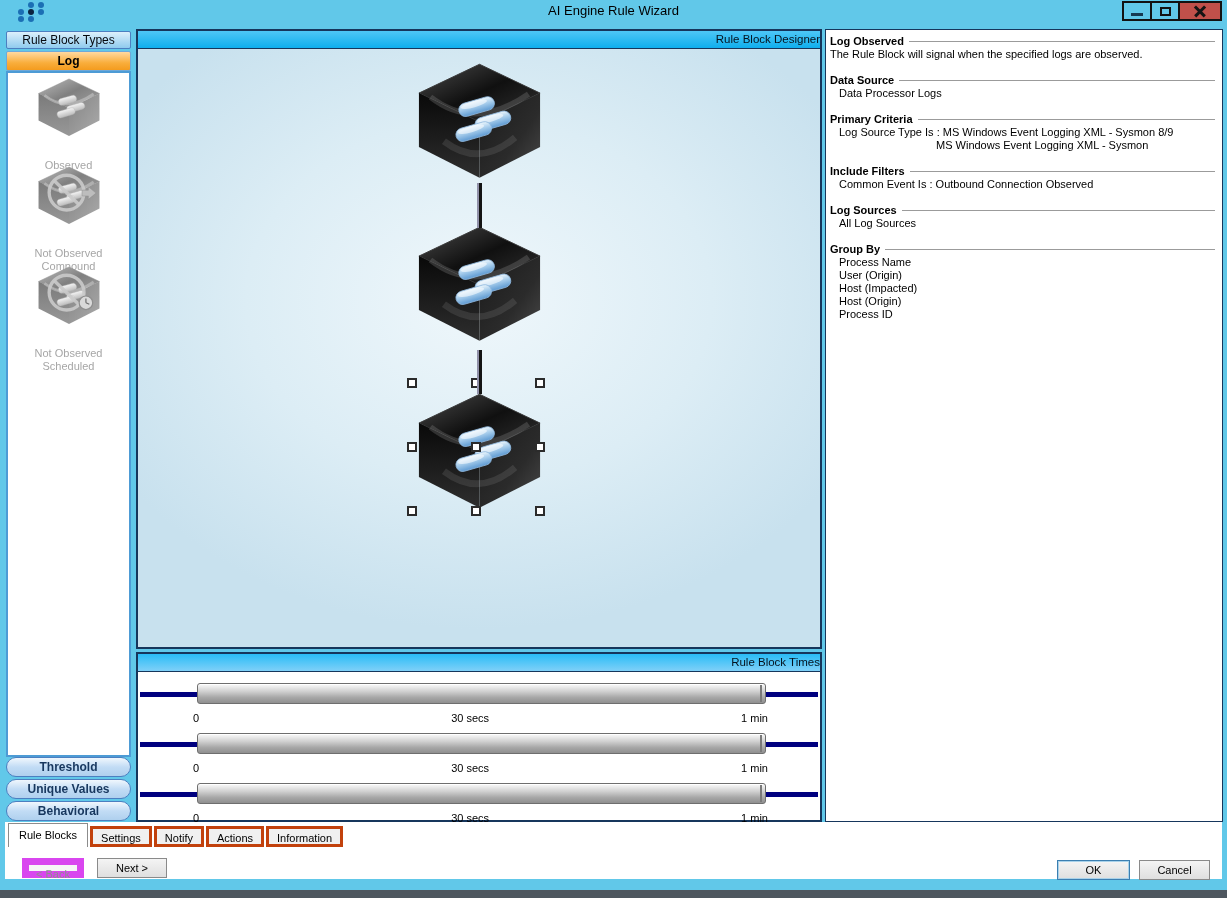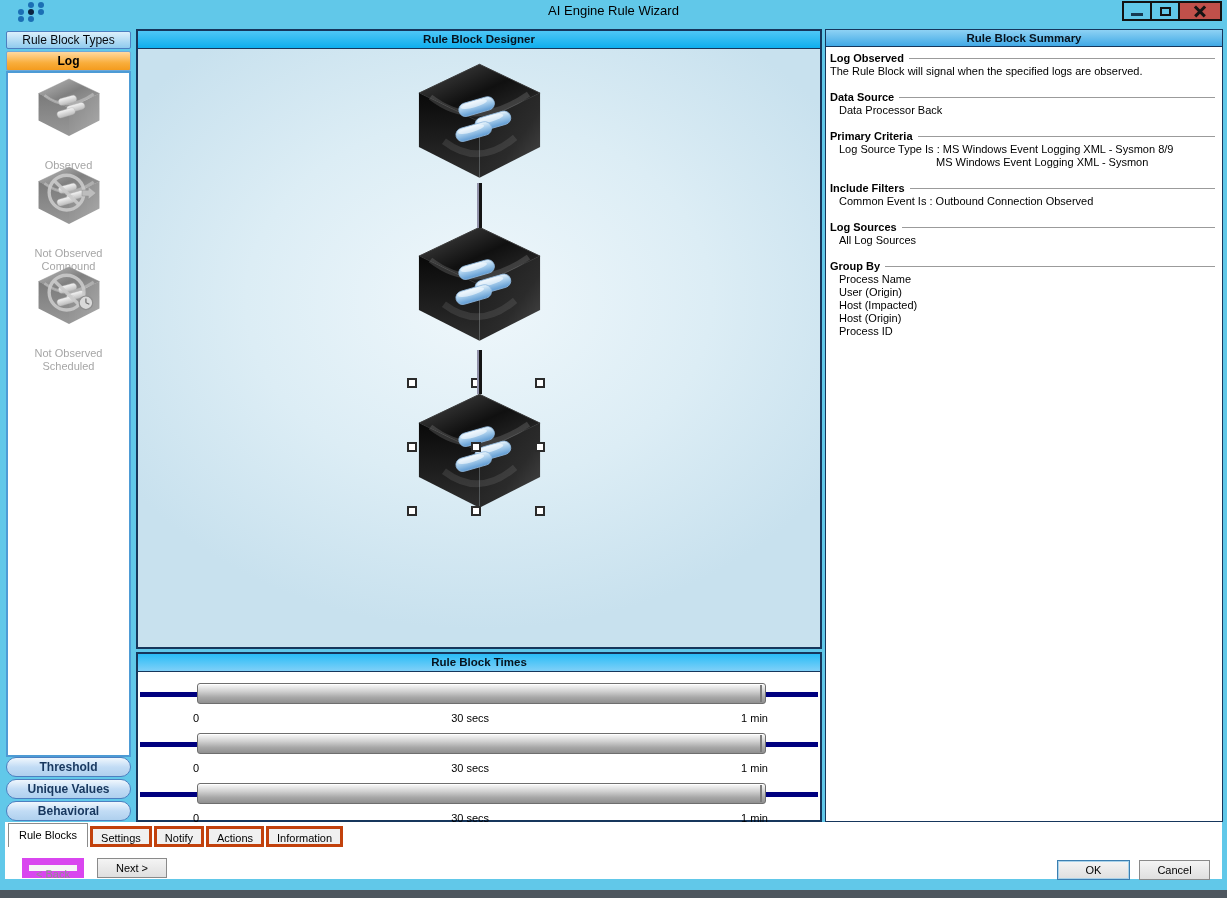--- a/index.html
+++ b/index.html
@@ -41,22 +41,22 @@
       background:#fff; border:2px solid #4D9BD5; }
   .rb-item { position:absolute; left:0; width:125px; text-align:center; cursor:pointer; }
   .rb-item .lbl { margin-top:18px; font-size:11px; line-height:13px; color:#A6A6A6; padding:0 6px; }
   .type-btn { position:absolute; left:0; width:125px; height:20px;
       background:linear-gradient(#F0F7FD,#C2DCF5 50%,#AFD0EE); border:1px solid #4C7FC0; border-radius:10px;
       font-size:12px; font-weight:bold; color:#17375E; text-align:center; line-height:18px; cursor:pointer; }
 
   
   .designer { position:absolute; left:136px; top:29px; width:686px; height:620px;
       border:2px solid #16365C; background:#D6E9F2; }
-  .panel-header { height:18px; font-size:11.5px; text-align:center; line-height:17px; color:#06121e;
-      background:linear-gradient(#4EC7F6,#0FAEEE); border-bottom:1px solid #16365C;font-weight:bold; }
+  .panel-header { height:18px; font-size:11.5px; text-align:right; line-height:17px; color:#06121e;
+      background:linear-gradient(#4EC7F6,#0FAEEE); border-bottom:1px solid #16365C; }
   .canvas { position:relative; width:682px; height:598px;
       background:radial-gradient(ellipse 62% 55% at 50% 42%, #EFF7FB 0%, #DCEDF5 55%, #C8E1EE 100%); }
   .connector { position:absolute; width:5px; background:linear-gradient(90deg,#9090A8 0 2px,#141414 2px); z-index:3; }
   .handle { position:absolute; width:10px; height:10px; background:#fff; border:2px solid #2B2B2B; z-index:2; }
   .cube-wrap { position:absolute; width:125px; height:118px; cursor:pointer; z-index:1; }
 
   .times { position:absolute; left:136px; top:652px; width:686px; height:170px;
       border:2px solid #16365C; background:#fff; }
   .times .panel-header { background:linear-gradient(#29BCF6,#7FD0F8); }
   .slider-group { position:absolute; left:0; width:682px; }
@@ -301,37 +301,36 @@
     <div class="thumb"></div>
     <div class="slider-labels">
       <span>0</span>
       <span>30 secs</span>
       <span>1 min</span>
     </div>
   </div>
 </div>
 
 <div class="summary">
-  <div class="panel-header">Rule Block Summary</div>
   <div class="sum-content">
 
     <div class="sum-section">
       <div class="sum-title-row">
           <span class="sum-title">Log Observed</span>
           <span class="sum-rule"></span>
         </div>
       <div class="sum-line" style="padding-left:0">The Rule Block will signal when the specified logs are observed.</div>
     </div>
 
     <div class="sum-section">
       <div class="sum-title-row">
           <span class="sum-title">Data Source</span>
           <span class="sum-rule"></span>
         </div>
-      <div class="sum-line">Data Processor Back</div>
+      <div class="sum-line">Data Processor Logs</div>
     </div>
 
     <div class="sum-section">
       <div class="sum-title-row">
           <span class="sum-title">Primary Criteria</span>
           <span class="sum-rule"></span>
         </div>
       <div class="sum-line">Log Source Type Is : MS Windows Event Logging XML - Sysmon 8/9</div>
       <div class="sum-line cont">MS Windows Event Logging XML - Sysmon</div>
     </div>

